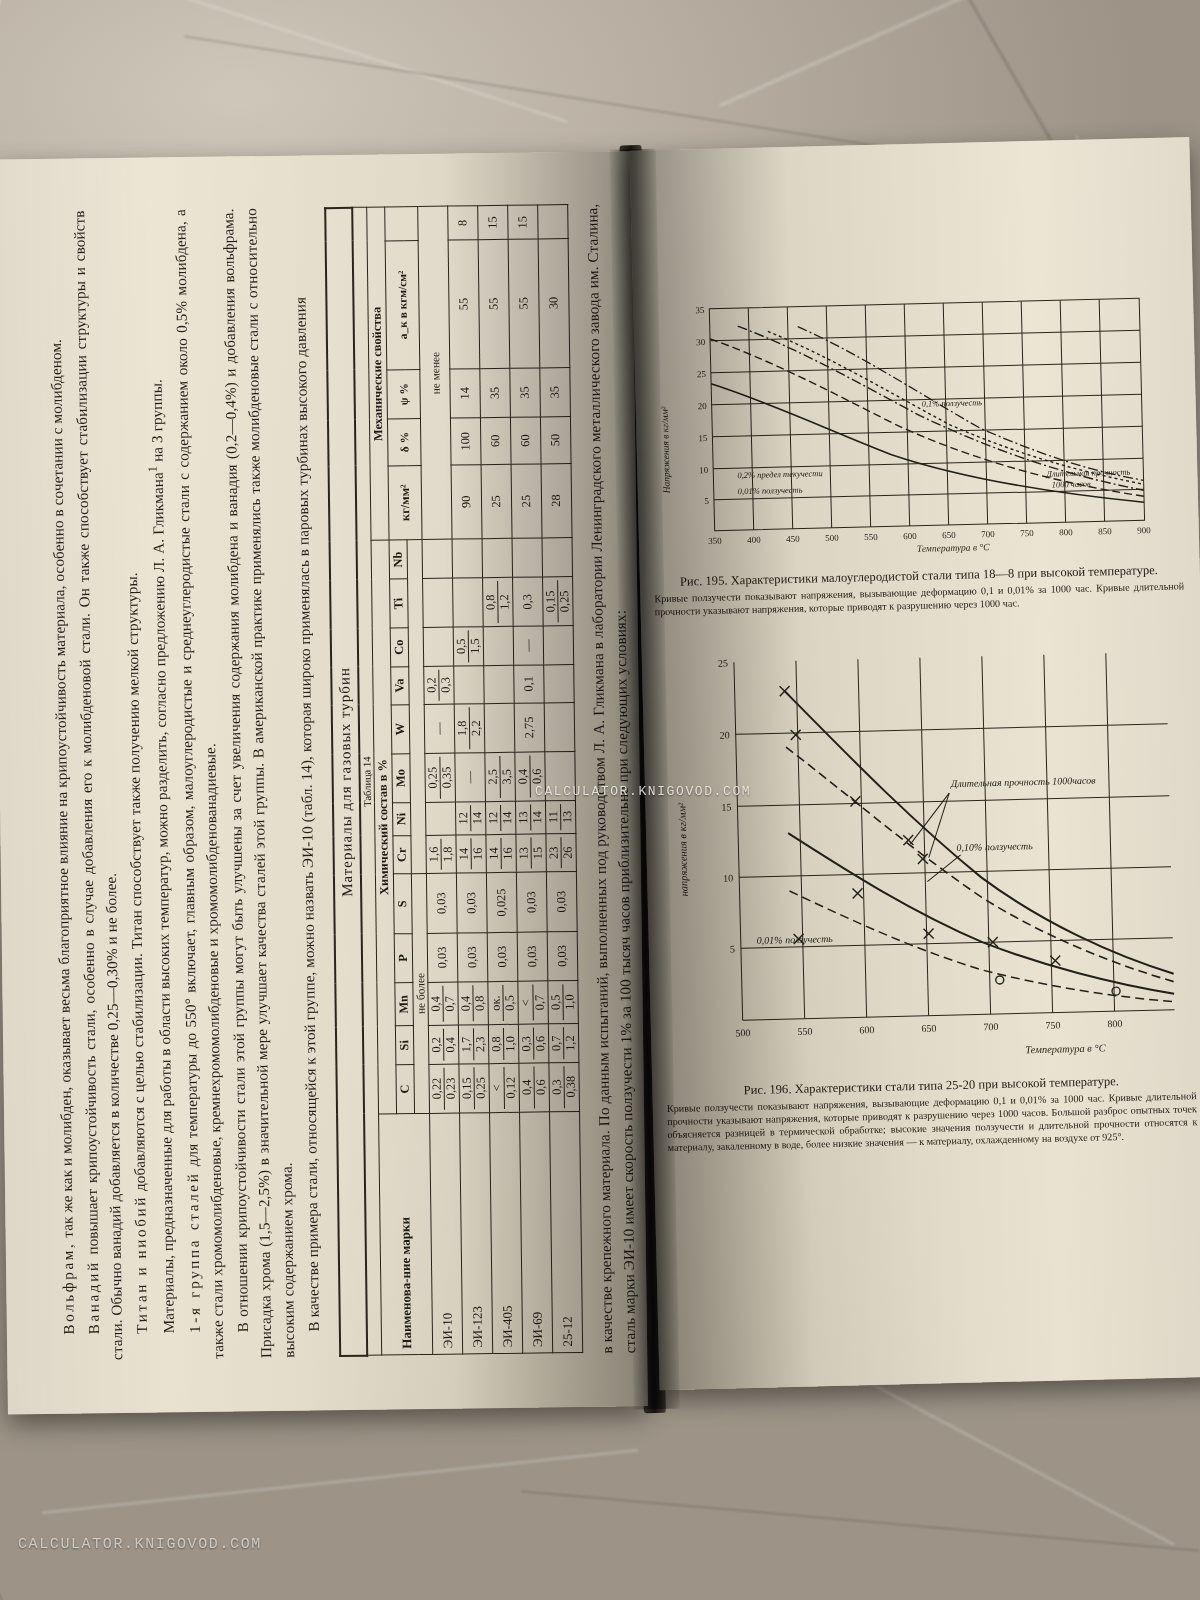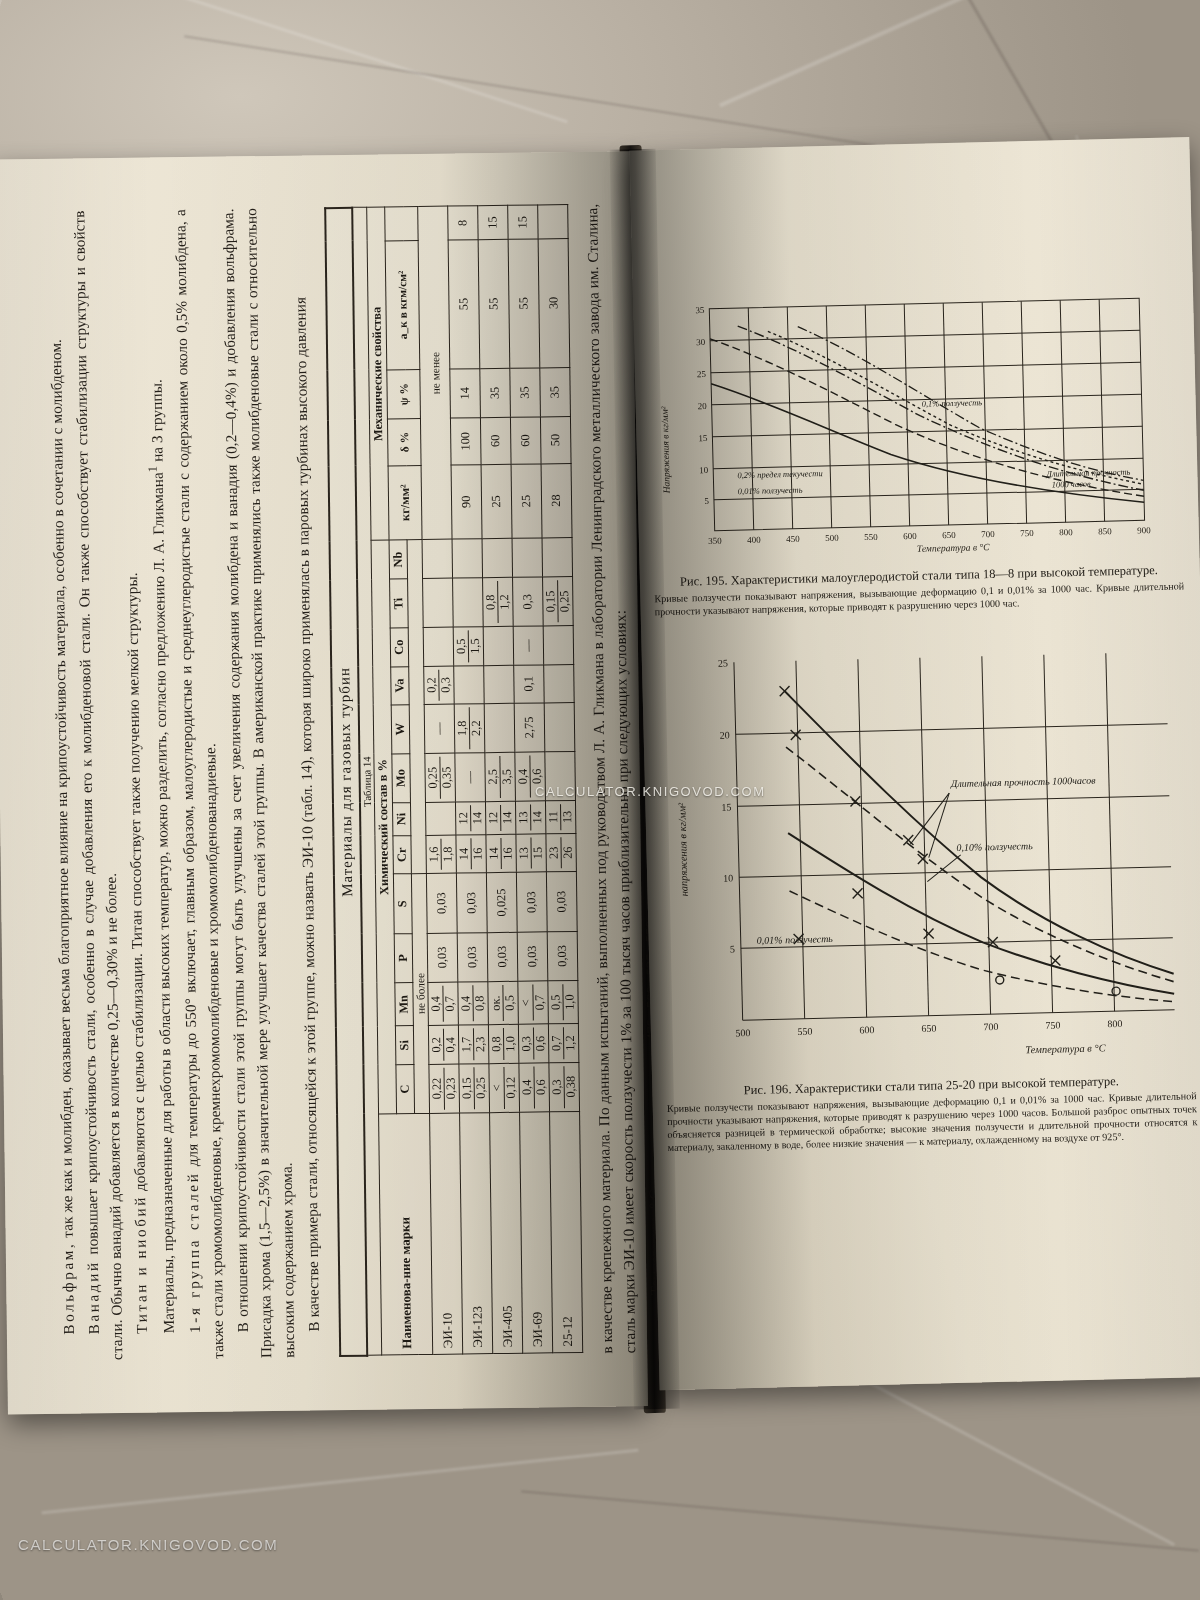--- a/index.html
+++ b/index.html
@@ -98,21 +98,21 @@
 
   
   #right-inner{position:absolute;left:0;top:0;width:560px;height:1240px;color:#201c16;}
   .fig{position:absolute;}
   .figcap{font-size:12.6px;text-align:center;line-height:1.3;}
   .figsub{font-size:10.2px;text-align:justify;line-height:1.25;margin-top:3px;}
 
   
   .wm{
     position:absolute;color:rgba(255,255,255,.62);
-    font-family:Liberation Sans, sans-serif;font-size:15px;letter-spacing:1.6px;
+    font-family:Liberation Mono, monospace;font-size:15px;letter-spacing:1.6px;
     text-shadow:0 1px 2px rgba(0,0,0,.45);
   }
   #wm-mid{left:535px;top:784px;font-size:13px;color:rgba(245,242,235,.85);}
   #wm-bot{left:18px;top:1536px;}
 </style>
 </head>
 <body>
 
 <div id="backdrop">
   <div class="veinwrap">

